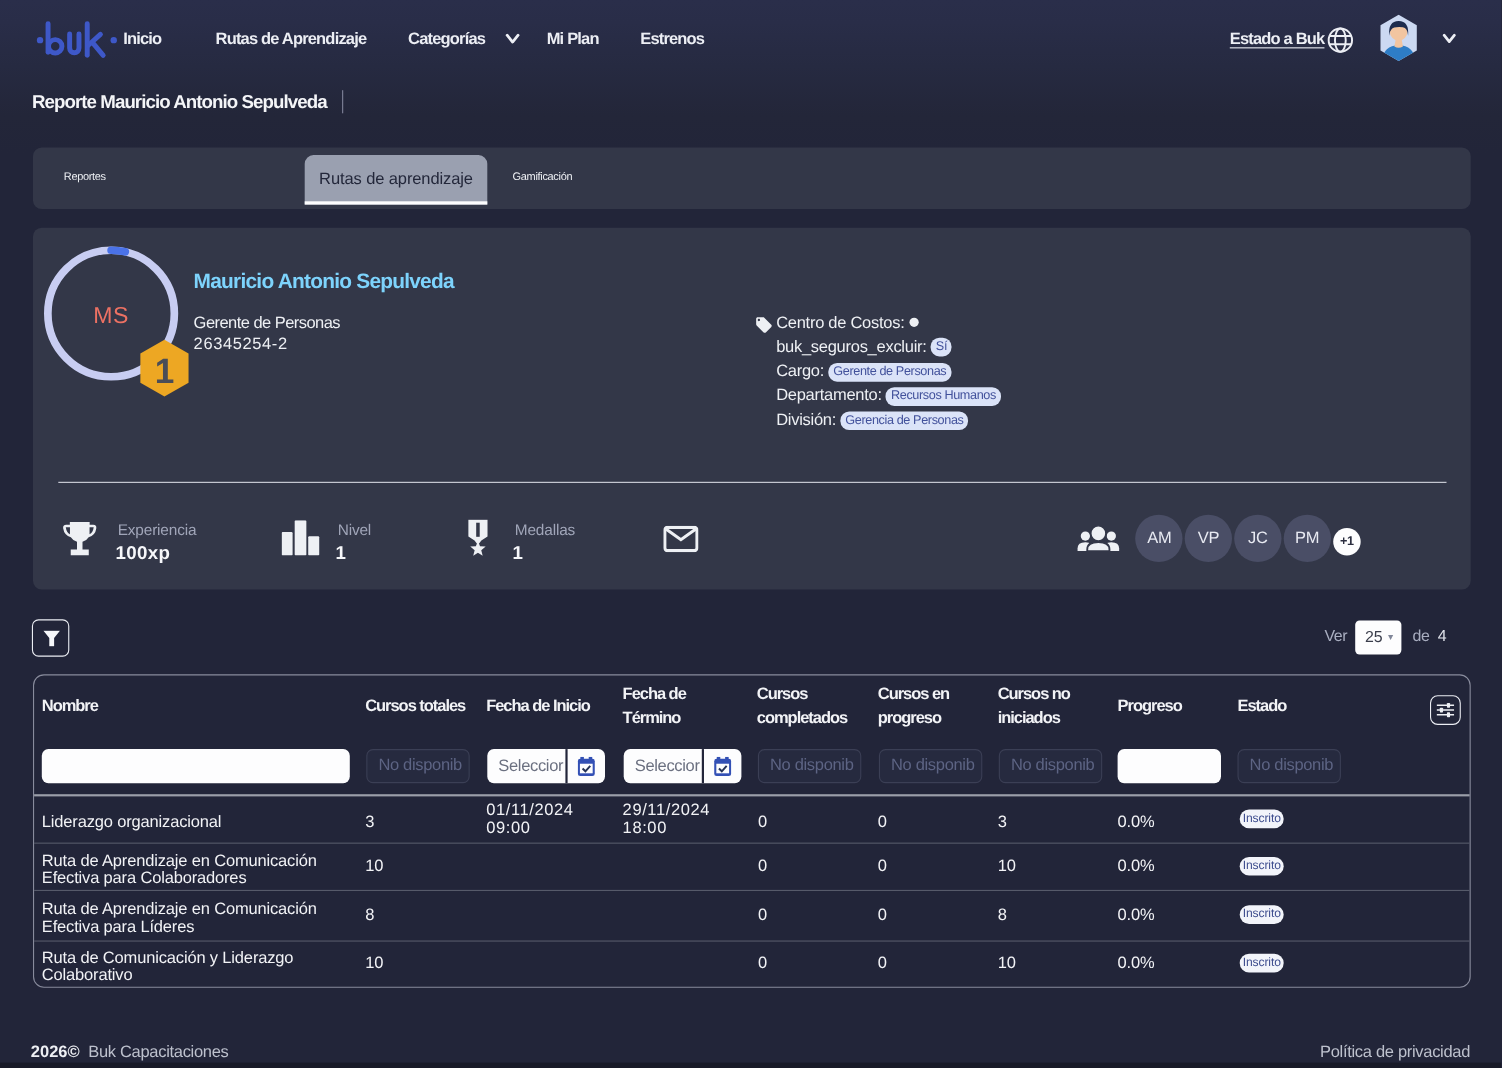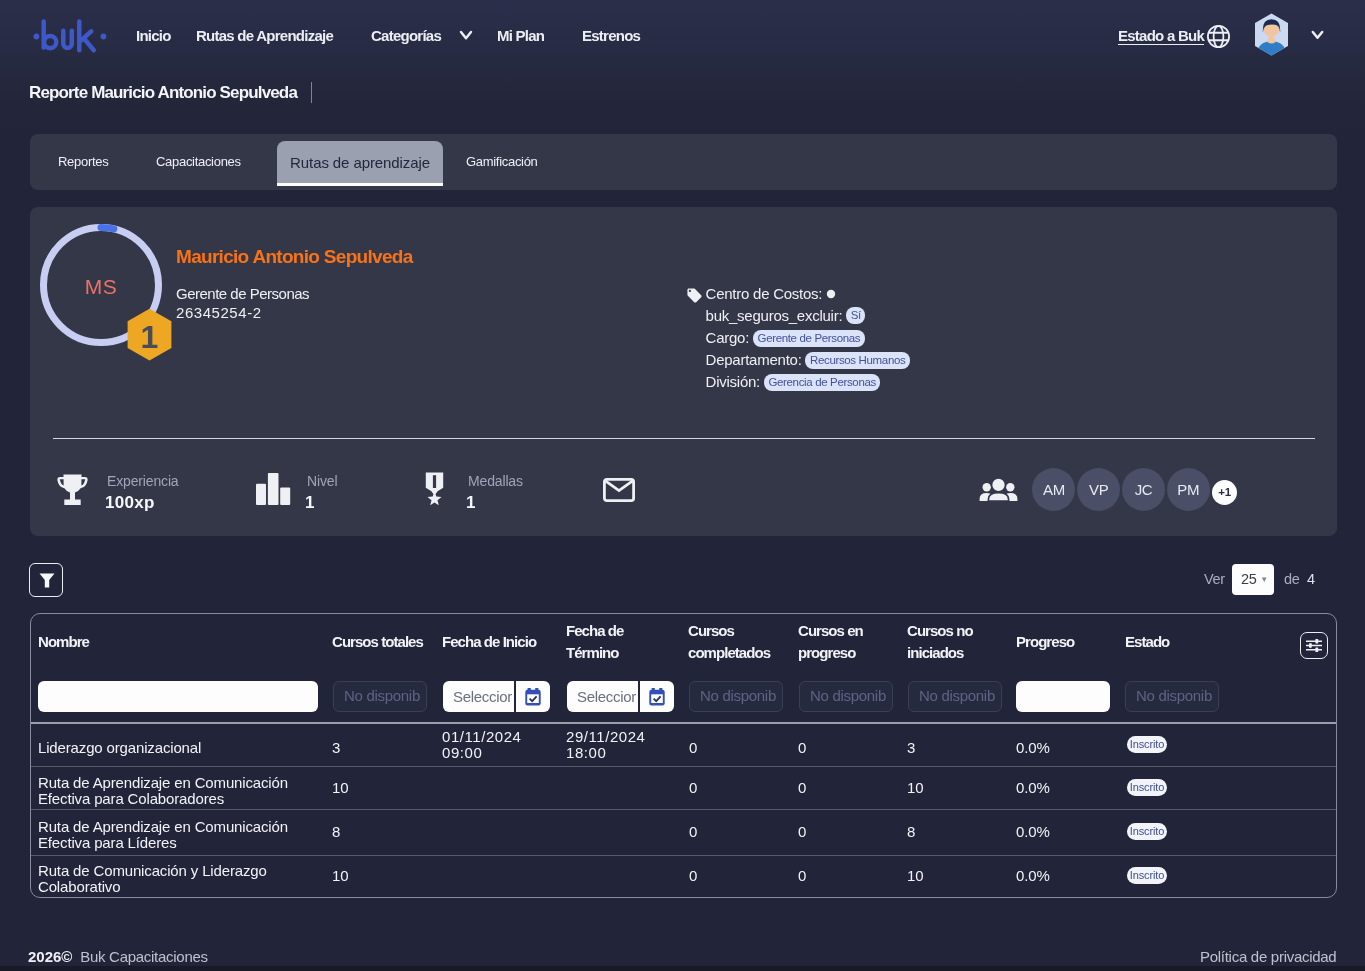--- a/index.html
+++ b/index.html
@@ -18,27 +18,27 @@
   .abs { position:absolute; }
   
   #nav { position:absolute; left:0; top:0; width:1365px; height:71px; }
   .navitem { position:absolute; top:27px; font-size:15px; font-weight:bold; color:#eceef4; letter-spacing:-0.75px; }
   #volver { text-decoration:underline; text-underline-offset:3px; }
   
   #title { position:absolute; left:29px; top:84px; font-size:17px; line-height:17px; font-weight:bold; color:#f4f5f8; letter-spacing:-0.85px; }
   #vbar { position:absolute; left:311px; top:82px; width:1px; height:21px; background:#80839a; }
   
   #tabs { position:absolute; left:30px; top:134px; width:1307px; height:56px; background:#333748; border-radius:8px; }
-  .tab { position:absolute; top:0; height:56px; line-height:56px; font-size:13px; color:#eef0f4; letter-spacing:-0.3px; }
+  .tab { position:absolute; top:0; height:56px; line-height:56px; font-size:10px; color:#eef0f4; letter-spacing:-0.3px; }
   #activetab { position:absolute; left:247px; top:7px; width:166px; height:45px; background:#9aa0b0; border-radius:8px 8px 0 0; }
   #activebar { position:absolute; left:247px; top:49px; width:166px; height:3px; background:#fdfdfe; }
   #activetxt { position:absolute; left:247px; top:0; width:166px; height:56px; line-height:57px; font-size:15px; color:#23273a; text-align:center; letter-spacing:-0.1px; }
   
   #profile { position:absolute; left:30px; top:207px; width:1307px; height:329px; background:#333748; border-radius:8px; }
-  #pname { position:absolute; left:146px; top:40px; font-size:19px; line-height:20px; font-weight:bold; color:#f97316; letter-spacing:-0.7px; }
+  #pname { position:absolute; left:146px; top:40px; font-size:19px; line-height:20px; font-weight:bold; color:#7dd3fc; letter-spacing:-0.7px; }
   .psub { position:absolute; left:146px; font-size:15px; line-height:16px; color:#eef0f4; letter-spacing:-0.5px; }
   #taglist { position:absolute; left:675.6px; top:75.6px; font-size:15px; color:#eef0f4; line-height:22.2px; letter-spacing:-0.25px; }
   .pill { display:inline-block; background:#dbe3f8; color:#42519b; font-size:11.5px; line-height:14px; padding:1px 4.5px 2px; border-radius:8px; vertical-align:1.5px; letter-spacing:-0.35px; }
   #divider { position:absolute; left:23px; top:231px; width:1262px; height:1px; background:#d4d6df; }
   .stat { position:absolute; top:266px; }
   .statlabel { font-size:14px; line-height:16px; color:#a0a5b8; letter-spacing:-0.15px; }
   .statvalue { font-size:17px; line-height:20px; font-weight:bold; color:#f6f7fa; margin-top:4px; margin-left:-2px; letter-spacing:-0.2px; }
   .circle { position:absolute; top:261px; width:43px; height:43px; border-radius:50%; background:#4a4e66; color:#e8eaf2; font-size:15px; text-align:center; line-height:43px; letter-spacing:-0.3px; }
   
   #filterbtn { position:absolute; left:29px; top:563px; width:34px; height:34px; border:1.5px solid #eceef4; border-radius:6px; }
@@ -65,21 +65,21 @@
       <circle cx="17.2" cy="34.1" r="6.1"></circle>
       <path d="M30.3 22.8 V35.7 A4.25 4.25 0 0 0 38.8 35.7 V22.8"></path>
       <path d="M46.3 13.5 V42.3"></path>
       <path d="M46.8 33.6 L58.3 23.3 M50.8 30.3 L60.8 42.3"></path>
     </g>
     <g fill="#3e58c8">
         <circle cx="3.4" cy="28.5" r="2.9"></circle>
         <circle cx="70.4" cy="28.5" r="2.9"></circle>
       </g>
   </svg>
-  <span class="navitem" style="left:136px;">Inicio</span>
+  <span class="navitem" style="left:112px;">Inicio</span>
   <span class="navitem" style="left:196px;">Rutas de Aprendizaje</span>
   <span class="navitem" style="left:371px;">Categorías</span>
   <svg class="abs" style="left:459px;top:30px;" width="14" height="11" viewBox="0 0 14 11">
       <path d="M2 2 L7 8.2 L12 2" fill="none" stroke="#eceef4" stroke-width="2.5" stroke-linecap="round" stroke-linejoin="round"></path>
     </svg>
   <span class="navitem" style="left:497px;">Mi Plan</span>
   <span class="navitem" style="left:582px;">Estrenos</span>
   <span class="navitem" id="volver" style="left:1118px;">Estado a Buk</span>
   <svg class="abs" style="left:1206px;top:23.5px;" width="25" height="25" viewBox="0 0 24 24">
       <g fill="none" stroke="#eceef4" stroke-width="1.7">
@@ -105,21 +105,20 @@
   <svg class="abs" style="left:1311px;top:30px;" width="13" height="11" viewBox="0 0 13 11">
       <path d="M1.8 2 L6.5 7.8 L11.2 2" fill="none" stroke="#eceef4" stroke-width="2.5" stroke-linecap="round" stroke-linejoin="round"></path>
     </svg>
 </div>
 
 <div id="title">Reporte Mauricio Antonio Sepulveda</div>
 <div id="vbar"></div>
 
 <div id="tabs">
   <span class="tab" style="left:28px;">Reportes</span>
-  <span class="tab" style="left:126px;">Capacitaciones</span>
   <div id="activetab"></div>
   <div id="activebar"></div>
   <span id="activetxt">Rutas de aprendizaje</span>
   <span class="tab" style="left:436px;">Gamificación</span>
 </div>
 
 <div id="profile">
   <svg class="abs" style="left:6px;top:13px;" width="130" height="130" viewBox="0 0 130 130">
     <circle cx="65" cy="65" r="57.5" fill="none" stroke="#c8cdf2" stroke-width="7"></circle>
     <circle cx="65" cy="65" r="57.5" fill="none" stroke="#4a72e8" stroke-width="7" stroke-linecap="round" stroke-dasharray="13 348.2" transform="rotate(-90 65 65)"></circle>

